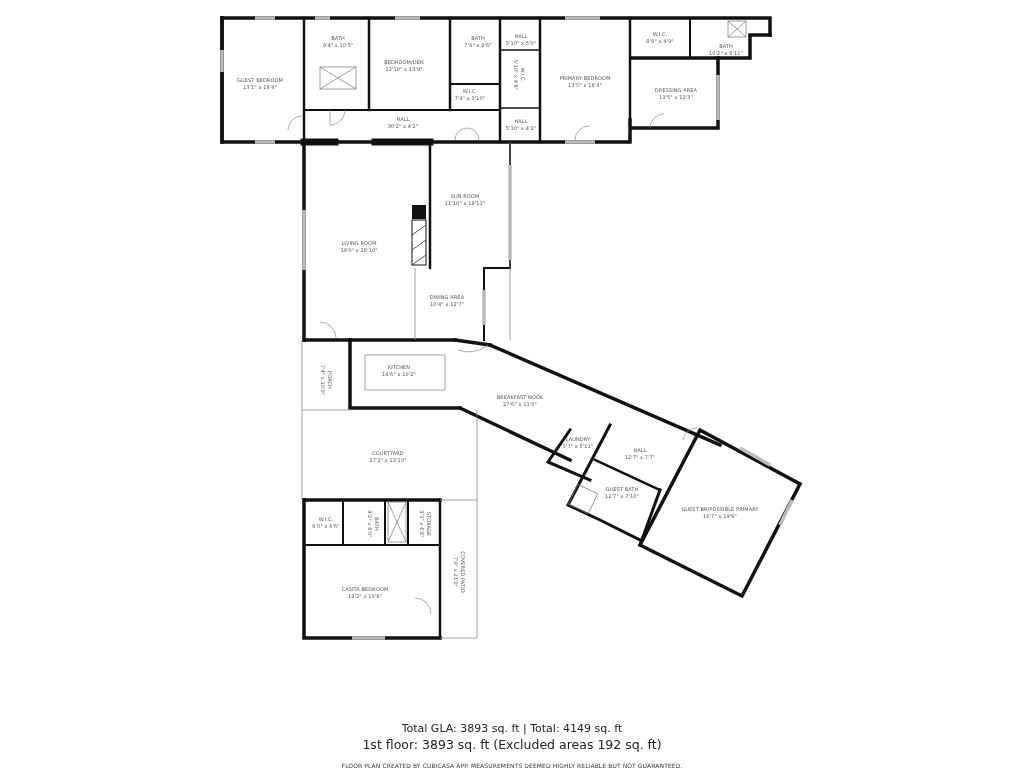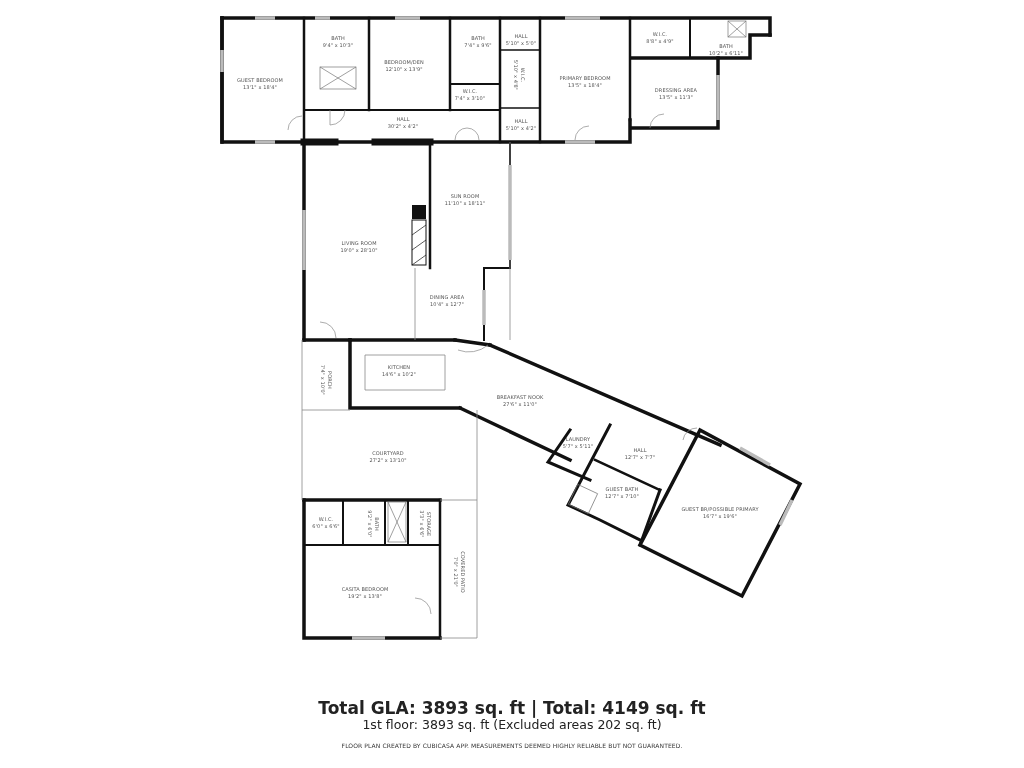--- a/index.html
+++ b/index.html
@@ -3,21 +3,21 @@
 <meta charset="utf-8">
 <style>
   html,body{margin:0;padding:0;background:#ffffff;}
   body{width:1024px;height:768px;position:relative;overflow:hidden;font-family:"DejaVu Sans",sans-serif;}
   #plan{position:absolute;left:0;top:0;width:1024px;height:690px;}
   .room-label{position:absolute;text-align:center;color:#555;font-size:5px;line-height:7px;letter-spacing:0.1px;white-space:nowrap;transform:translate(-50%,-50%);}
   .room-label .n{text-transform:uppercase;display:block;}
   .room-label .d{display:block;}
   .rot90{transform:translate(-50%,-50%) rotate(90deg);}
   #footer{position:absolute;left:0;top:700px;width:1024px;text-align:center;}
-  .gla{font-family:"DejaVu Sans",sans-serif;font-weight:bold;font-size:17px;color:#222;line-height:17px;}
+  .gla{font-family:"DejaVu Sans",sans-serif;font-weight:normal;font-size:11px;color:#222;line-height:17px;margin-top:20px;}
   .first{font-family:"DejaVu Sans",sans-serif;font-size:12.5px;color:#222;line-height:16px;}
   .disclaimer{font-family:"DejaVu Sans",sans-serif;font-size:6px;color:#333;margin-top:9px;letter-spacing:0.1px;}
 </style>
 </head>
 <body>
 
 <div id="plan">
   <svg width="1024" height="690" viewBox="0 0 1024 690">
     <g fill="none" stroke="#111" stroke-width="3.5" stroke-linecap="square">
 
@@ -239,15 +239,15 @@
       <span class="d">19'2" x 13'8"</span>
     </div>
     <div class="room-label rot90" style="left: 459px; top: 572px;">
       <span class="n">Covered Patio</span>
       <span class="d">7'0" x 21'0"</span>
     </div>
   </div>
 
 <div id="footer">
   <div class="gla">Total GLA: 3893 sq. ft | Total: 4149 sq. ft</div>
-  <div class="first">1st floor: 3893 sq. ft (Excluded areas 202 sq. ft)</div>
+  <div class="first">1st floor: 3893 sq. ft (Excluded areas 192 sq. ft)</div>
   <div class="disclaimer">FLOOR PLAN CREATED BY CUBICASA APP. MEASUREMENTS DEEMED HIGHLY RELIABLE BUT NOT GUARANTEED.</div>
 </div>
 
 </body></html>

